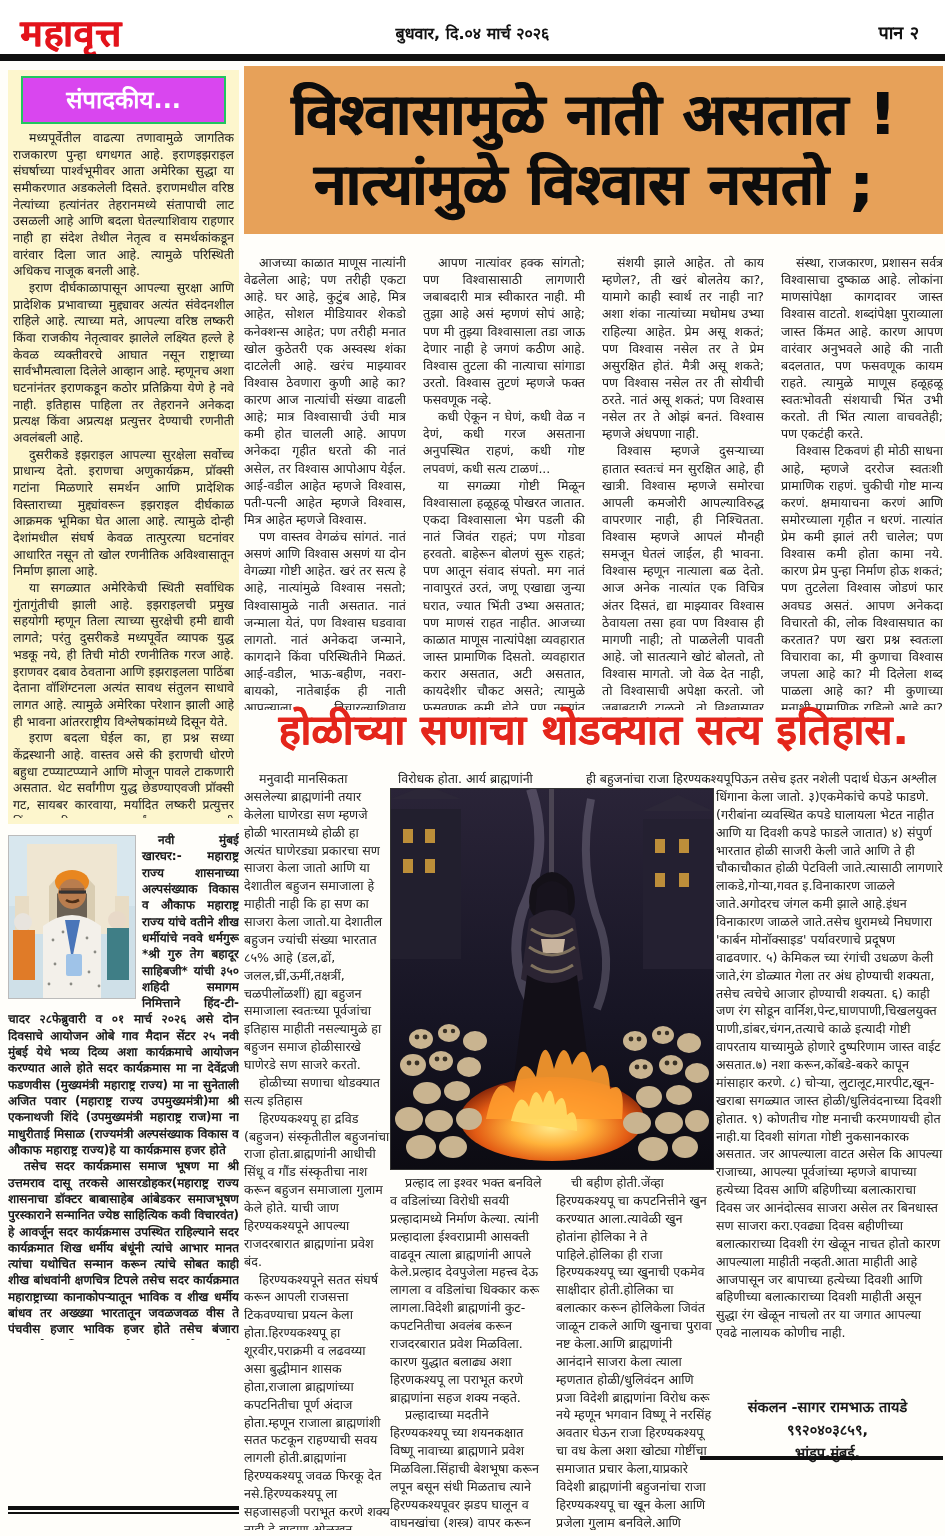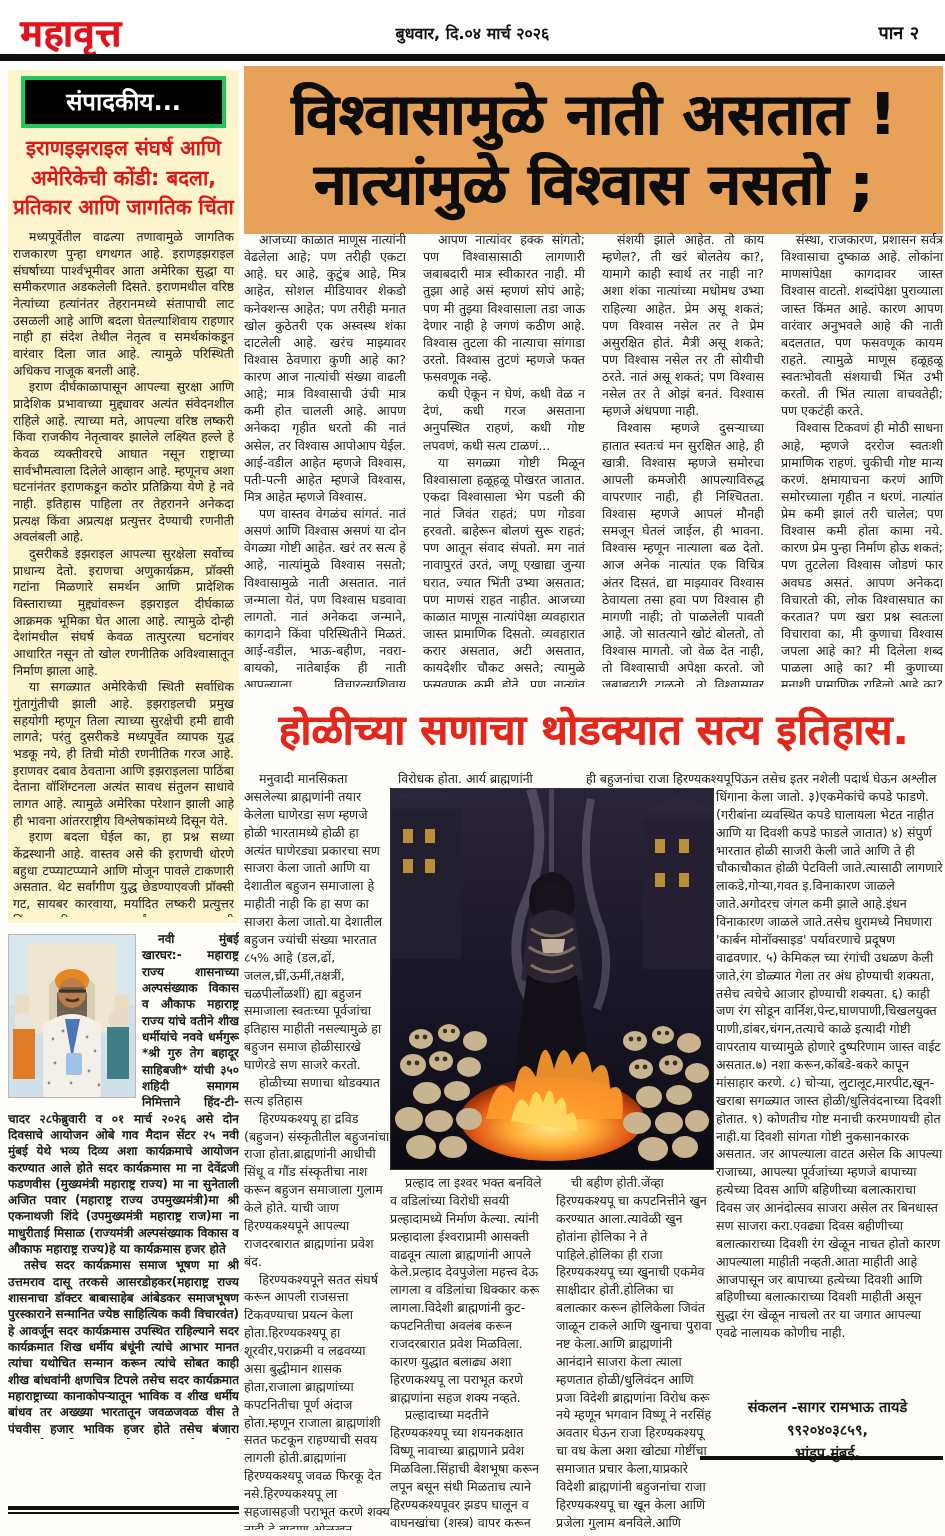--- a/index.html
+++ b/index.html
@@ -8,42 +8,42 @@
   
   .masthead{position:absolute;left:0;top:0;width:945px;height:54px;background:#fff;}
   .brand{position:absolute;left:20px;top:6px;font-size:37px;font-weight:bold;color:#e3131b;
          letter-spacing:1px;text-shadow:1px 0 #e3131b;}
   .m-date{position:absolute;left:0;right:0;top:22px;text-align:center;font-size:16px;font-weight:bold;color:#111;}
   .m-page{position:absolute;right:26px;top:20px;font-size:18px;font-weight:bold;color:#111;}
   .top-rule{position:absolute;left:0;top:54px;width:945px;height:7px;background:#101010;}
   
   .left-rail{position:absolute;left:8px;top:70px;width:231px;}
   .editorial{background:#fdf6cd;padding:4px 5px 6px 5px;}
-  .ed-label{margin:2px 8px 6px 8px;background:#000000;border:4px solid #22c55e;color:#fff;
+  .ed-label{margin:2px 8px 6px 8px;background:#d946ef;border:2px solid #22c55e;color:#fff;
             text-align:center;font-size:24px;font-weight:bold;padding:4px 0 7px 0;}
   .ed-headline{color:#e31414;font-size:20.5px;font-weight:bold;text-align:center;line-height:1.45;
                margin:2px 0 6px 0;}
   .ed-body{height:688px;overflow:hidden;font-size:12.4px;line-height:1.345;}
   .ed-body .para{text-indent:16px;}
   
   .samaj{margin-top:8px;}
   .samaj-headline{color:#ea3d92;font-size:21.5px;font-weight:bold;text-align:center;line-height:1.5;margin-bottom:4px;}
   .samaj-body{font-size:12px;line-height:1.36;overflow:hidden;height:508px;font-weight:bold;}
   .samaj-body .para{text-indent:16px;}
   .photo{float:left;width:126px;height:162px;margin:3px 6px 2px 0;border:1px solid #bbb;}
   .bottom-rule-left{position:absolute;left:8px;top:1506px;width:231px;}
   .bottom-rule-left .b1{height:4px;background:#101010;margin-bottom:2px;}
   .bottom-rule-left .b2{height:2px;background:#101010;}
   
   .orange-head{position:absolute;left:244px;top:66px;width:699px;height:168px;background:#e7a159;
                display:flex;flex-direction:column;justify-content:center;align-items:center;}
   .orange-head .l{font-size:57px;font-weight:bold;color:#0d0d0d;line-height:1.22;letter-spacing:1px;
                   text-shadow:1.6px 0 #0d0d0d;}
   
-  .cols4{position:absolute;left:244px;top:231px;width:699px;height:456px;display:flex;gap:17px;}
+  .cols4{position:absolute;left:244px;top:254px;width:699px;height:456px;display:flex;gap:17px;}
   .col{flex:1;overflow:hidden;font-size:12.5px;line-height:1.37;}
   .col .para{text-indent:15px;}
   
   .holi-head{position:absolute;left:244px;top:700px;width:699px;text-align:center;color:#e4261b;
              font-size:41px;font-weight:bold;letter-spacing:0.5px;text-shadow:0.8px 0 #e4261b;}
   .frag{position:absolute;top:770px;font-size:12.5px;white-space:nowrap;}
   .holi-col{position:absolute;overflow:hidden;font-size:12.6px;line-height:1.42;}
   .holi-col .para{text-indent:15px;text-align:left;}
   #holi-col1{left:244px;top:770px;width:146px;height:760px;}
   #holi-col2{left:390px;top:1174px;width:160px;height:356px;}
@@ -63,21 +63,20 @@
   <div class="masthead">
     <div class="brand">महावृत्त</div>
     <div class="m-date">बुधवार, दि.०४ मार्च २०२६</div>
     <div class="m-page">पान २</div>
   </div>
   <div class="top-rule"></div>
 
   <div class="left-rail">
     <div class="editorial">
       <div class="ed-label">संपादकीय...</div>
-      <div class="ed-headline">इराणइझराइल संघर्ष आणि अमेरिकेची कोंडी: बदला, प्रतिकार आणि जागतिक चिंता</div>
       <div class="ed-body">
           <p class="para">मध्यपूर्वेतील वाढत्या तणावामुळे जागतिक राजकारण पुन्हा धगधगत आहे. इराणइझराइल संघर्षाच्या पार्श्वभूमीवर आता अमेरिका सुद्धा या समीकरणात अडकलेली दिसते. इराणमधील वरिष्ठ नेत्यांच्या हत्यांनंतर तेहरानमध्ये संतापाची लाट उसळली आहे आणि बदला घेतल्याशिवाय राहणार नाही हा संदेश तेथील नेतृत्व व समर्थकांकडून वारंवार दिला जात आहे. त्यामुळे परिस्थिती अधिकच नाजूक बनली आहे.</p>
           <p class="para">इराण दीर्घकाळापासून आपल्या सुरक्षा आणि प्रादेशिक प्रभावाच्या मुद्द्यावर अत्यंत संवेदनशील राहिले आहे. त्याच्या मते, आपल्या वरिष्ठ लष्करी किंवा राजकीय नेतृत्वावर झालेले लक्ष्यित हल्ले हे केवळ व्यक्तीवरचे आघात नसून राष्ट्राच्या सार्वभौमत्वाला दिलेले आव्हान आहे. म्हणूनच अशा घटनांनंतर इराणकडून कठोर प्रतिक्रिया येणे हे नवे नाही. इतिहास पाहिला तर तेहरानने अनेकदा प्रत्यक्ष किंवा अप्रत्यक्ष प्रत्युत्तर देण्याची रणनीती अवलंबली आहे.</p>
           <p class="para">दुसरीकडे इझराइल आपल्या सुरक्षेला सर्वोच्च प्राधान्य देतो. इराणचा अणुकार्यक्रम, प्रॉक्सी गटांना मिळणारे समर्थन आणि प्रादेशिक विस्ताराच्या मुद्द्यांवरून इझराइल दीर्घकाळ आक्रमक भूमिका घेत आला आहे. त्यामुळे दोन्ही देशांमधील संघर्ष केवळ तात्पुरत्या घटनांवर आधारित नसून तो खोल रणनीतिक अविश्वासातून निर्माण झाला आहे.</p>
           <p class="para">या सगळ्यात अमेरिकेची स्थिती सर्वाधिक गुंतागुंतीची झाली आहे. इझराइलची प्रमुख सहयोगी म्हणून तिला त्याच्या सुरक्षेची हमी द्यावी लागते; परंतु दुसरीकडे मध्यपूर्वेत व्यापक युद्ध भडकू नये, ही तिची मोठी रणनीतिक गरज आहे. इराणवर दबाव ठेवताना आणि इझराइलला पाठिंबा देताना वॉशिंग्टनला अत्यंत सावध संतुलन साधावे लागत आहे. त्यामुळे अमेरिका परेशान झाली आहे ही भावना आंतरराष्ट्रीय विश्लेषकांमध्ये दिसून येते.</p>
           <p class="para">इराण बदला घेईल का, हा प्रश्न सध्या केंद्रस्थानी आहे. वास्तव असे की इराणची धोरणे बहुधा टप्प्याटप्प्याने आणि मोजून पावले टाकणारी असतात. थेट सर्वांगीण युद्ध छेडण्याएवजी प्रॉक्सी गट, सायबर कारवाया, मर्यादित लष्करी प्रत्युत्तर किंवा सामरिक दबावया मार्गांचा वापर करण्याची त्यांची पूर्वीची पद्धत आहे. त्यामुळे बदला हा शब्द जरी तीव्र असला तरी त्याचे स्वरूप विविध पातळ्यांवर दिसू शकते.</p>
         </div>
     </div>
 
     <div class="samaj">

